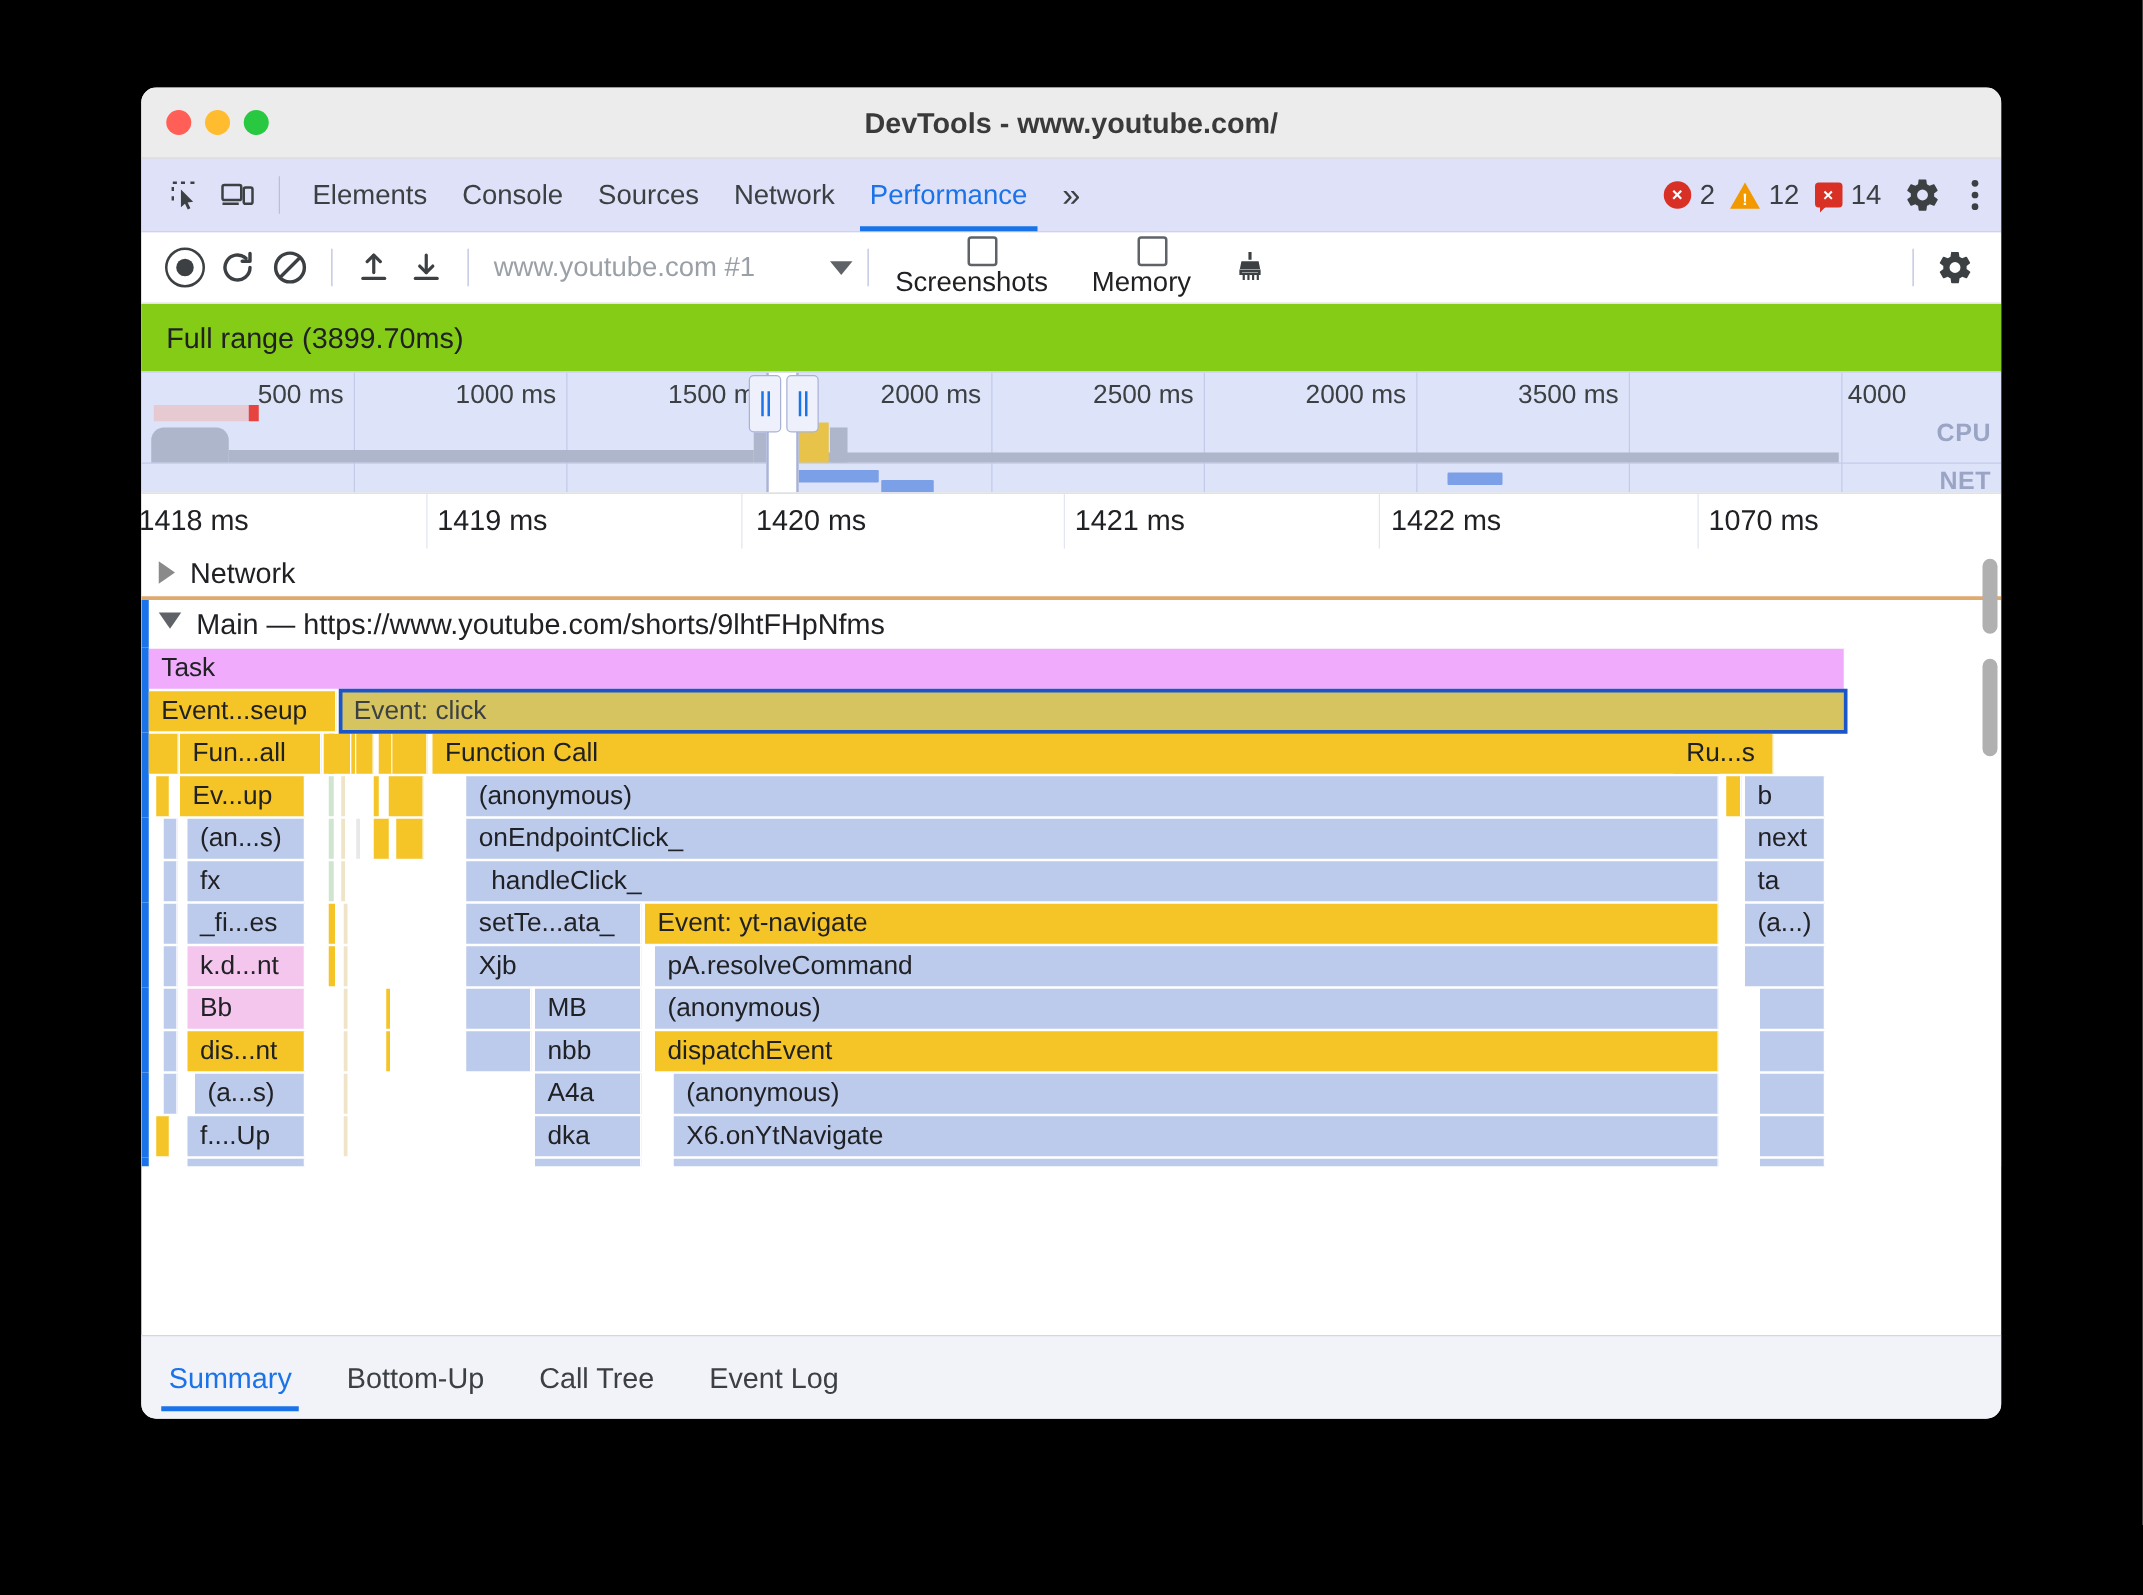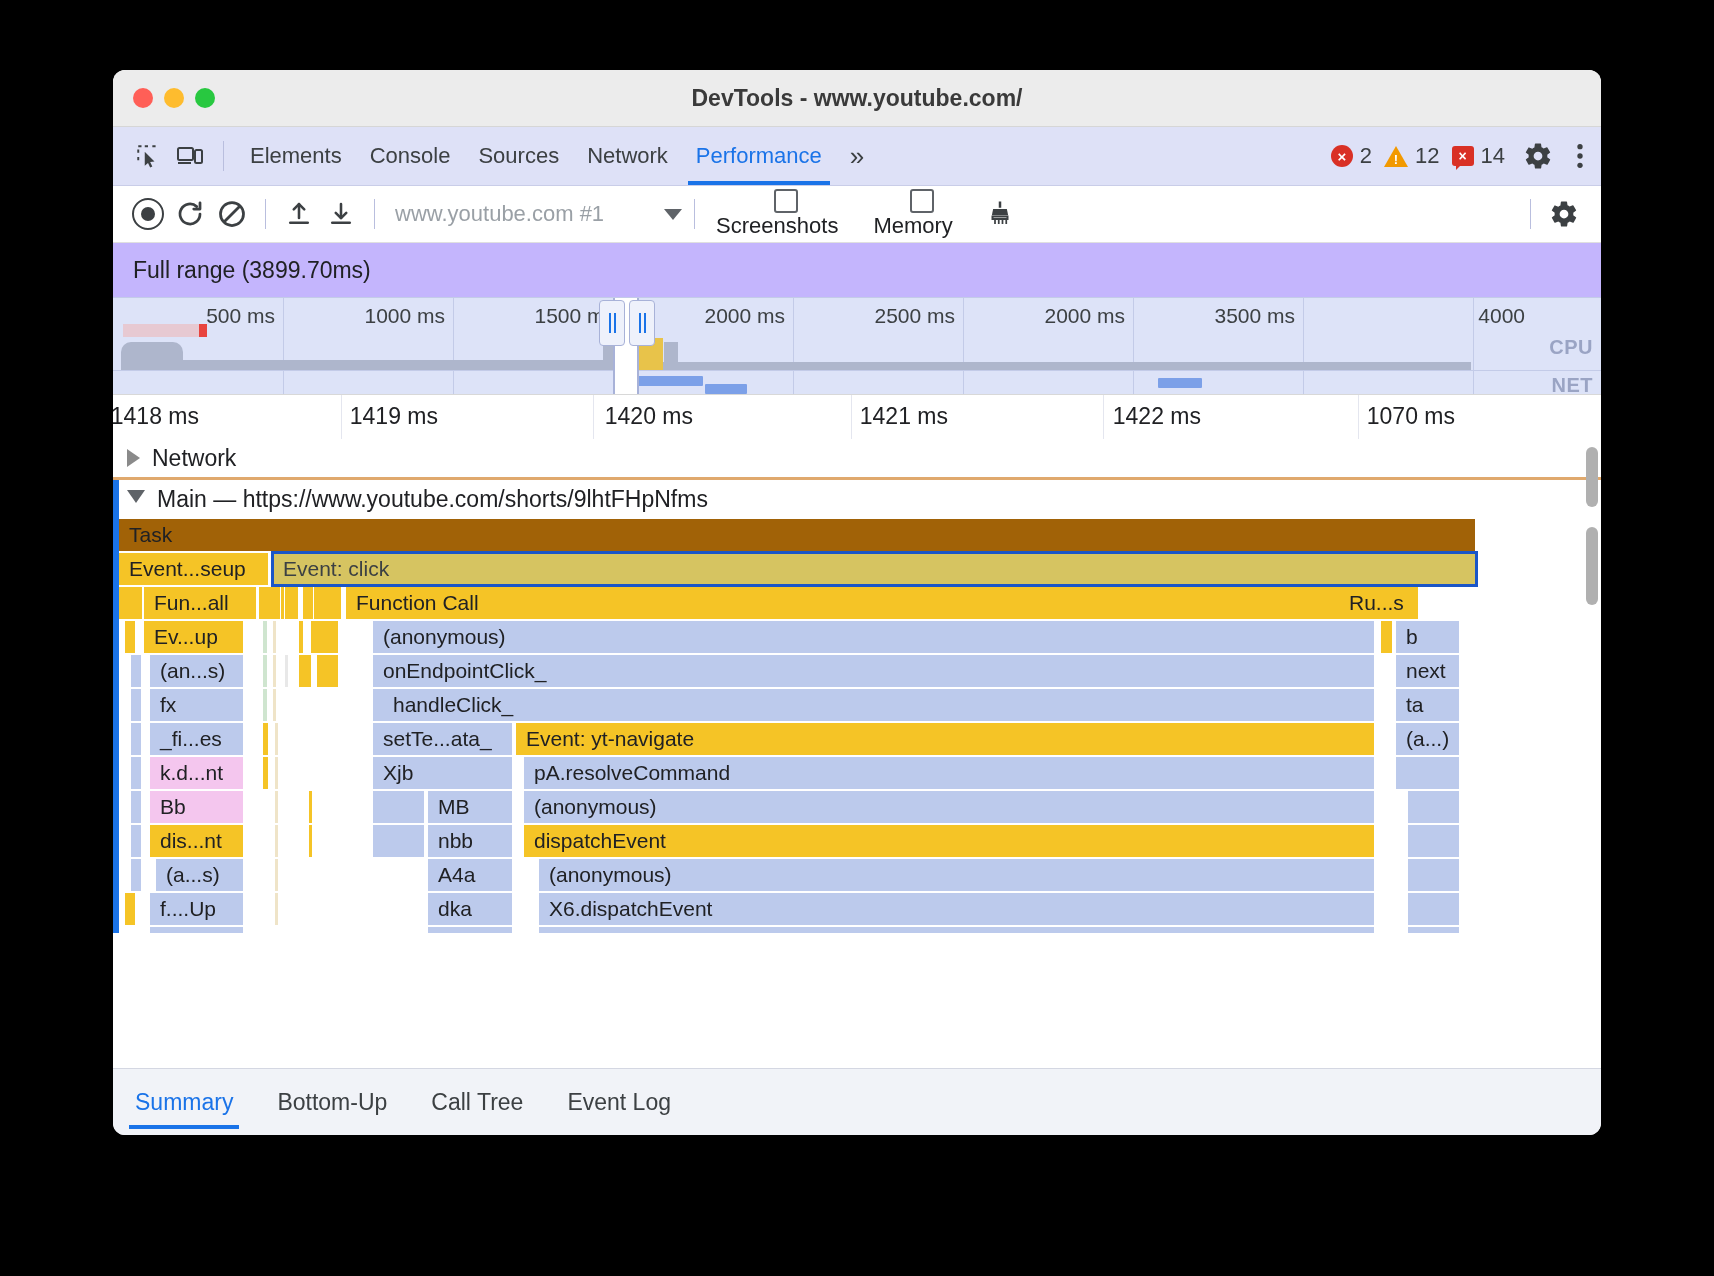--- a/index.html
+++ b/index.html
@@ -113,21 +113,21 @@
     width: 20px; height: 20px; border: 2px solid #5f6368; border-radius: 3px;
     flex: none;
   }
   .cb-label { font-size: 22px; color: #202124; margin-left: 9px; margin-right: 26px; }
   .cb-wrap { display: flex; align-items: center; flex-direction: column; }
 
   
   .fullrange {
     height: 54px; display: flex; align-items: center;
     font-size: 23px; color: #202124; padding-left: 20px;
-    background: #c4b5fd;
+    background: #84cc16;
   }
 
   
   .overview {
     position: relative; height: 96px; background: #dde3f8;
     border-top: 1px solid #c3cbe8; overflow: hidden;
   }
   .ov-tick {
     position: absolute; top: 0; bottom: 0; width: 1px; background: #c3cbe8;
   }
@@ -188,21 +188,21 @@
     position: absolute; top: 1px; height: 32px;
     font-size: 21px; color: #202124;
     display: flex; align-items: center;
     padding-left: 10px; box-sizing: border-box;
     overflow: hidden; white-space: nowrap;
     border-right: 1px solid #fff;
   }
   .ev.blue { background: #bccaec; }
   .ev.yellow { background: #f5c426; }
   .ev.pink { background: #f4c6ee; }
-  .ev.gray { background: #a16207; }
+  .ev.gray { background: #f0abfc; }
   .ev.selected {
     background: #d6c461; color: #3c4043;
     outline: 3px solid #1a56c7; outline-offset: -1px; z-index: 3;
   }
   .vstripe { position: absolute; top: 1px; height: 32px; }
 
   
   .vscroll {
     position: absolute; right: 3px; width: 12px; border-radius: 6px;
     background: #b0b0b0;
@@ -548,21 +548,21 @@
           <div class="ev blue" style="left: 315px; width: 85px;">A4a</div>
           <div class="ev blue" style="left: 426px; width: 836px;">(anonymous)</div>
           <div class="ev blue" style="left: 1295px; width: 52px;"></div>
         </div>
         <div class="flame-row">
           <span class="main-accent" style="top: 0px; height: 34px;"></span>
           <div class="vstripe" style="left: 162px; width: 3px; background: rgb(239, 228, 200);"></div>
           <div class="ev yellow" style="left: 12px; width: 10px;"></div>
           <div class="ev blue" style="left: 37px; width: 94px;">f....Up</div>
           <div class="ev blue" style="left: 315px; width: 85px;">dka</div>
-          <div class="ev blue" style="left: 426px; width: 836px;">X6.dispatchEvent</div>
+          <div class="ev blue" style="left: 426px; width: 836px;">X6.onYtNavigate</div>
           <div class="ev blue" style="left: 1295px; width: 52px;"></div>
         </div>
         <div class="flame-row">
           <span class="main-accent" style="top: 0px; height: 34px;"></span>
           <div class="ev blue" style="left: 37px; width: 94px;">tF...p</div>
           <div class="ev blue" style="left: 315px; width: 85px;">f.get</div>
           <div class="ev blue" style="left: 426px; width: 836px;">X6.handleNavigate</div>
           <div class="ev blue" style="left: 1295px; width: 52px;"></div>
         </div>
       </div>

